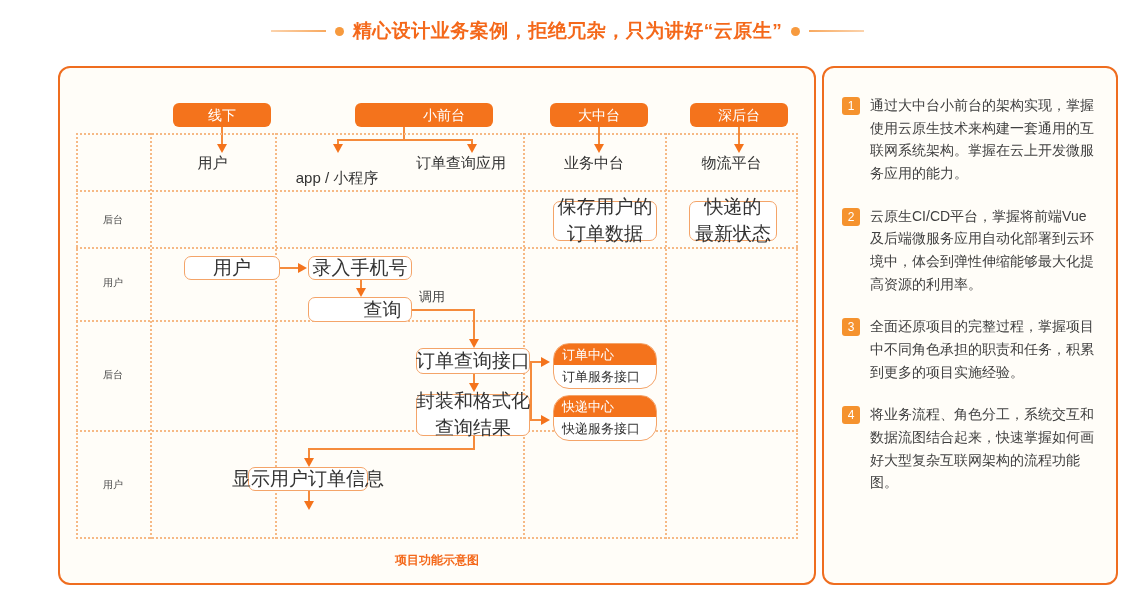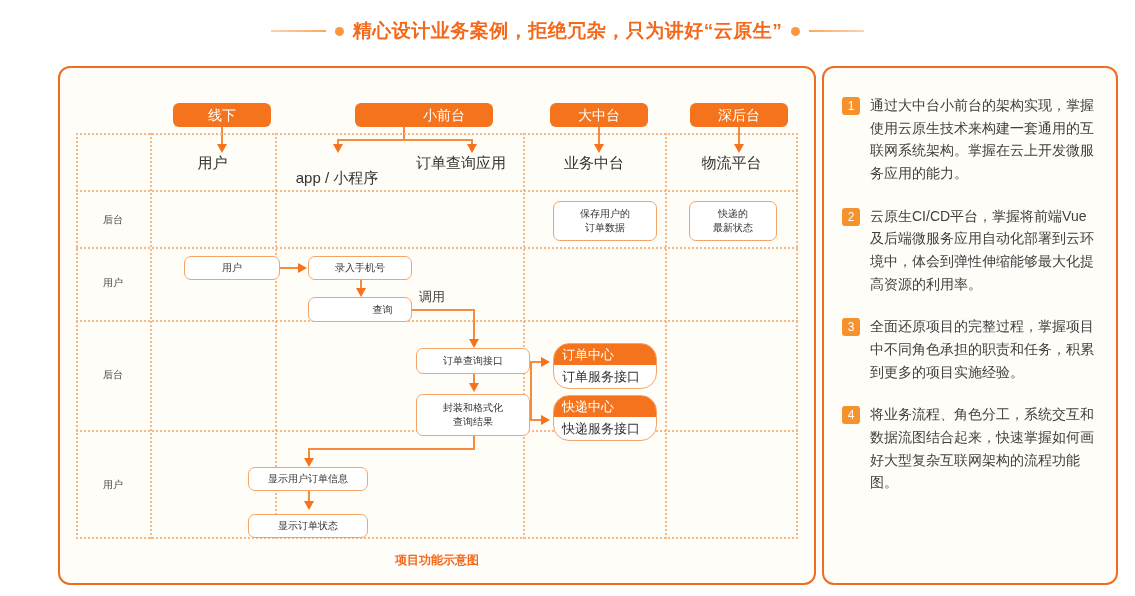--- a/index.html
+++ b/index.html
@@ -41,21 +41,21 @@
     position:absolute;font-size:15px;color:#333;text-align:center;white-space:nowrap;
   }
   
   .badge{
     position:absolute;height:24px;line-height:24px;border-radius:6px;background:#f4731c;
     color:#fff;font-size:14px;text-align:center;white-space:nowrap;
   }
   
   .box{
     position:absolute;box-sizing:border-box;border:1.5px solid #f4a469;border-radius:7px;
-    background:#ffffff;font-size:10px;color:#333;text-align:center;
+    background:#ffffff;font-size:19px;color:#333;text-align:center;
     display:flex;align-items:center;justify-content:center;flex-direction:column;
     line-height:1.35;white-space:nowrap;
   }
   .box.two-line{line-height:1.4;}
   
   .svc{
     position:absolute;box-sizing:border-box;border:1.5px solid #f4a469;border-radius:16px;
     background:#fff;overflow:hidden;
   }
   .svc-head{
@@ -192,21 +192,20 @@
     <div class="ln-h" style="left:454px;top:286px;width:13px;"></div>
     <div class="arw-r" style="left:465px;top:224px;"></div>
     <div class="arw-r" style="left:465px;top:282px;"></div>
 
     <div class="ln-v" style="left:397px;top:303px;height:12px;"></div>
     <div class="ln-h" style="left:232px;top:315px;width:167px;"></div>
     <div class="ln-v" style="left:232px;top:315px;height:12px;"></div>
     <div class="arw-d" style="left:228px;top:325px;"></div>
 
     <div class="box" style="left:172px;top:334px;width:120px;height:24px;">显示用户订单信息</div>
-    <div class="box" style="left:172px;top:381px;width:120px;height:24px;">显示订单状态</div>
     <div class="ln-v" style="left:232px;top:358px;height:12px;"></div>
     <div class="arw-d" style="left:228px;top:368px;"></div>
   </div>
 
   <div id="panel-caption">项目功能示意图</div>
 </div>
 
 <div id="notes-panel">
   <div class="note">
     <div class="note-num">1</div>

